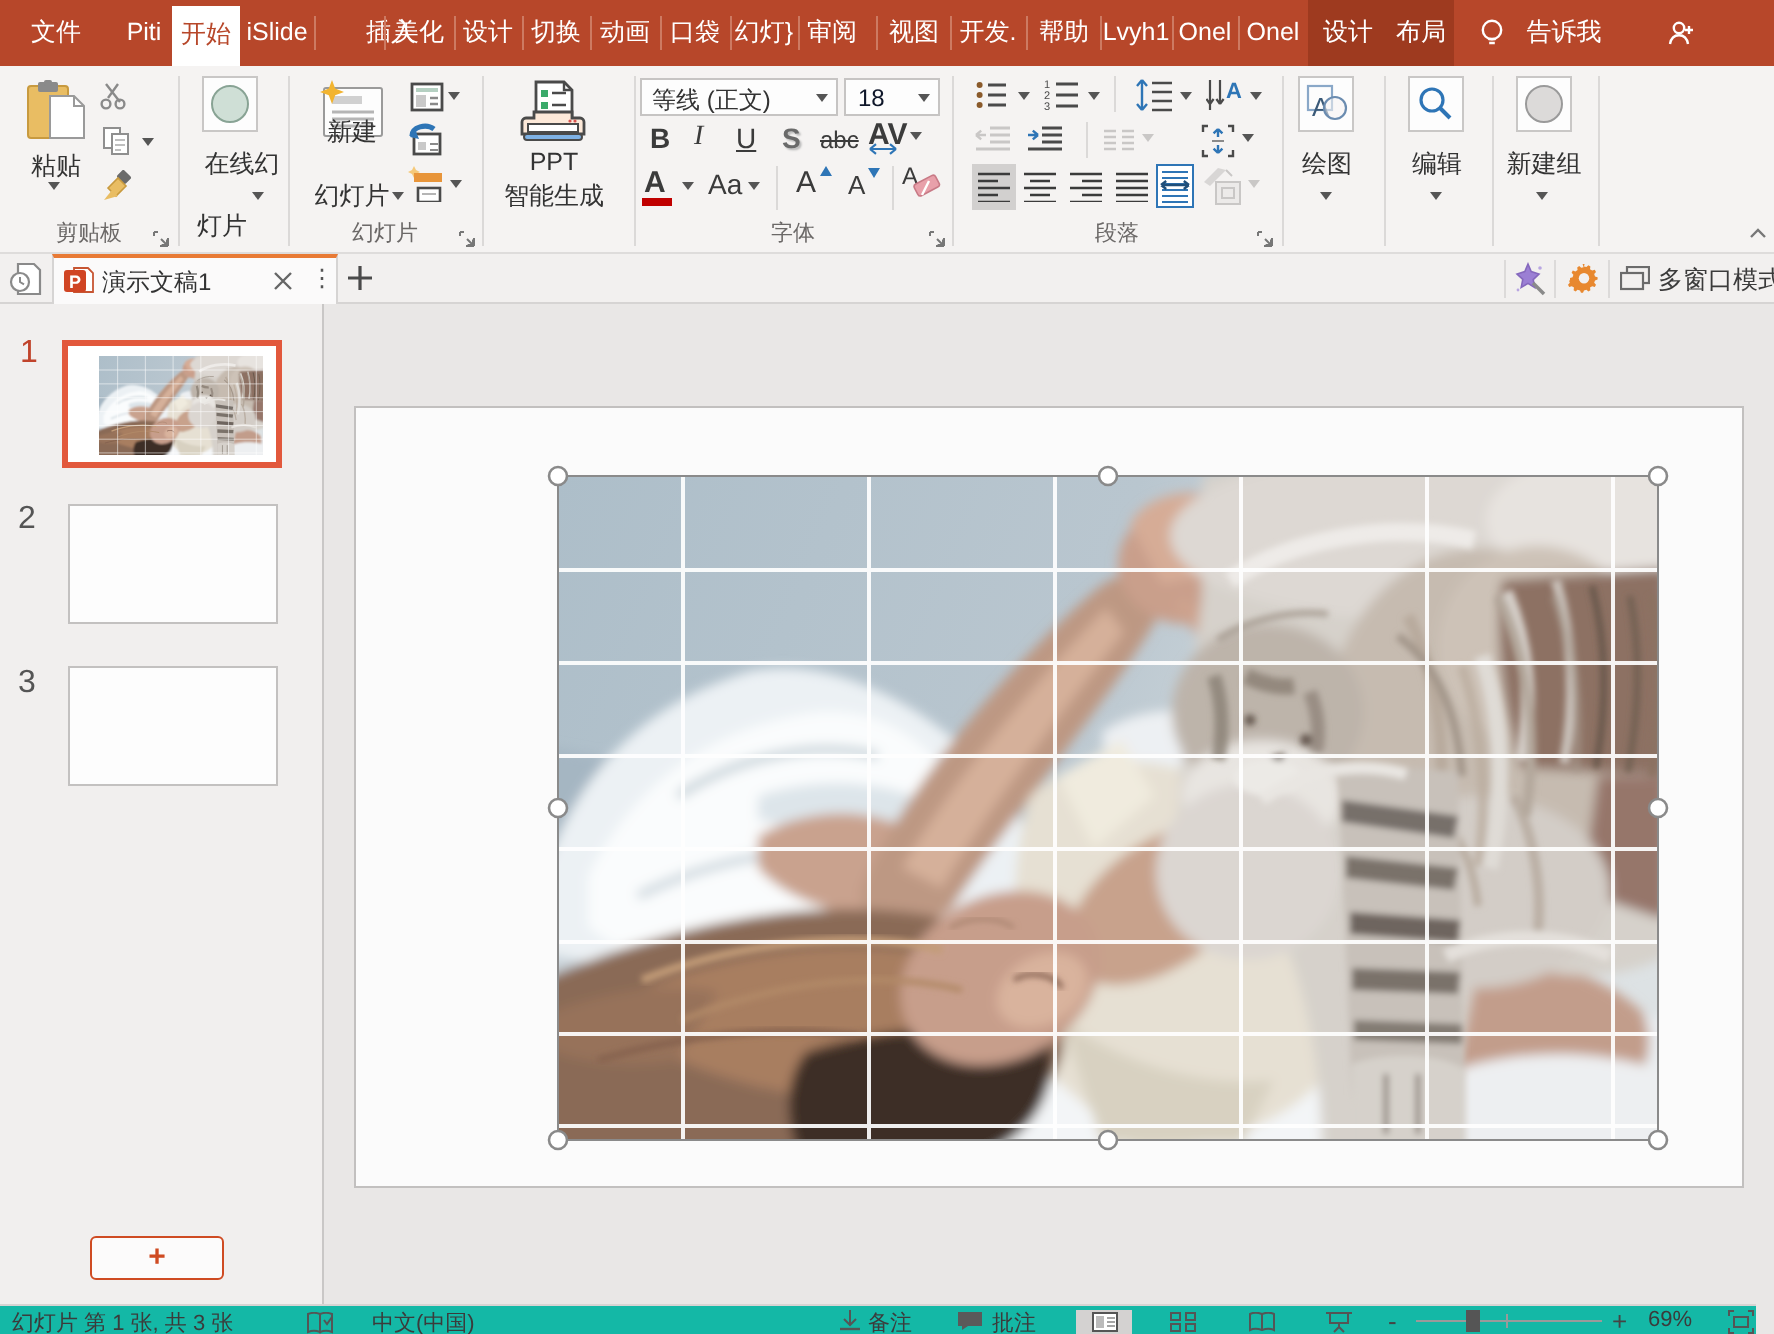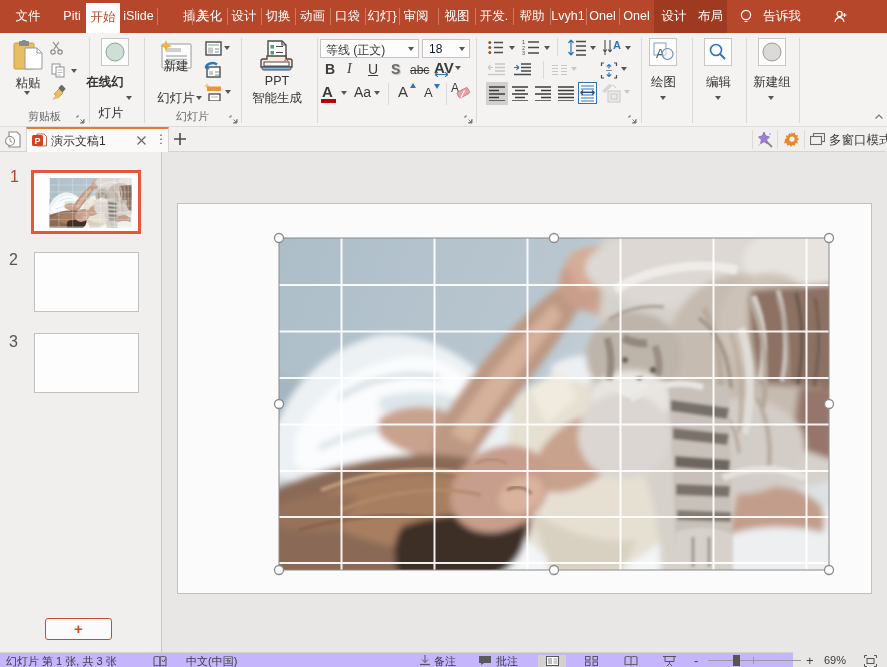--- a/index.html
+++ b/index.html
@@ -21,21 +21,21 @@
 .iconbox{position:absolute;width:28px;height:28px;background:#fdfdfd;border:1px solid #c9c7c6;box-sizing:border-box;}
 
 #tabbar{position:absolute;left:0;top:127px;width:887px;height:25px;background:#f2f0ef;border-bottom:1px solid #d6d4d3;box-sizing:border-box;}
 #doctab{position:absolute;left:26px;top:0;width:143px;height:25px;background:#fbfafa;border-top:2px solid #e87a35;border-left:1px solid #d6d4d3;border-right:1px solid #d6d4d3;box-sizing:border-box;}
 
 #main{position:absolute;left:0;top:152px;width:887px;height:500px;}
 #panel{position:absolute;left:0;top:0;width:162px;height:500px;background:#f1efee;border-right:1px solid #c9c7c6;box-sizing:border-box;}
 #canvas{position:absolute;left:163px;top:0;width:724px;height:500px;background:#e9e7e6;}
 #slide{position:absolute;left:14px;top:51px;width:695px;height:391px;background:#fbfbfb;border:1px solid #c2c0bf;box-sizing:border-box;}
 
-#statusbar{position:absolute;left:0;top:652px;width:793px;height:15px;background:#c4b5fd;border-top:1px solid #d6d4d3;box-sizing:border-box;font-size:11px;color:#3b3b3b;}
+#statusbar{position:absolute;left:0;top:652px;width:878px;height:15px;background:#14b8a6;border-top:1px solid #d6d4d3;box-sizing:border-box;font-size:11px;color:#3b3b3b;}
 .thumbnum{position:absolute;font-size:16px;color:#555;}
 </style>
 </head>
 <body>
 <div id="titlebar">
   <div class="mtab" style="left:10px;width:36px;">文件</div>
   <div class="mtab" style="left:58px;width:28px;">Piti</div>
   <div class="mtab active" style="left:86px;width:34px;">开始</div>
   <div class="mtab" style="left:121px;width:35px;">iSlide</div>
   <div class="msep" style="left:157px;"></div>
@@ -85,20 +85,22 @@
   <div class="gsep" style="left:144px;"></div>
   <div class="gsep" style="left:241px;"></div>
   <div class="gsep" style="left:317px;"></div>
   <div class="gsep" style="left:476px;"></div>
   <div class="gsep" style="left:641px;"></div>
   <div class="gsep" style="left:692px;"></div>
   <div class="gsep" style="left:746px;"></div>
   <div class="gsep" style="left:799px;"></div>
   <div class="glabel" style="left:0px;width:89px;">剪贴板</div>
   <div class="glabel" style="left:144px;width:97px;">幻灯片</div>
+  <div class="glabel" style="left:317px;width:159px;">字体</div>
+  <div class="glabel" style="left:476px;width:165px;">段落</div>
 
   <svg class="launcher" style="left:76px;top:82px;" viewBox="0 0 9 9">
       <path d="M1 1v2M1 1h2M8 8H4M8 8V4M4.5 4.5L7.5 7.5M7.5 4.8v2.7h-2.7" stroke="#777" stroke-width="1" fill="none"></path>
     </svg>
   <svg class="launcher" style="left:229px;top:82px;" viewBox="0 0 9 9">
       <path d="M1 1v2M1 1h2M8 8H4M8 8V4M4.5 4.5L7.5 7.5M7.5 4.8v2.7h-2.7" stroke="#777" stroke-width="1" fill="none"></path>
     </svg>
   <svg class="launcher" style="left:464px;top:82px;" viewBox="0 0 9 9">
       <path d="M1 1v2M1 1h2M8 8H4M8 8V4M4.5 4.5L7.5 7.5M7.5 4.8v2.7h-2.7" stroke="#777" stroke-width="1" fill="none"></path>
     </svg>
@@ -136,21 +138,21 @@
   <svg class="abs" style="left:50px;top:52px;" width="17" height="17" viewBox="0 0 17 17">
     <rect x="9" y="1" width="6" height="5" rx="1" transform="rotate(45 12 3.5)" fill="#6b6b6b"></rect>
     <path d="M4 9 L9 4 L13 8 L8 13 Z" fill="#e9bd63" stroke="#c89a3f" stroke-width=".8"></path>
     <path d="M2 15l4-5 3 3z" fill="#e9bd63"></path>
   </svg>
 
   <div class="iconbox" style="left:101px;top:5px;"></div>
   <svg class="abs" style="left:104px;top:8px;" width="22" height="22" viewBox="0 0 22 22">
       <circle cx="11" cy="11" r="9" fill="#cfdfd6" stroke="#88a394" stroke-width="1"></circle>
     </svg>
-  <div class="rtext" style="left:80px;top:41px;width:50px;font-weight:bold;">在线幻</div>
+  <div class="rtext" style="left:96px;top:41px;width:50px;">在线幻</div>
   <div class="rtext" style="left:88px;top:72px;width:46px;">灯片</div>
   <div class="dropdn" style="left:126px;top:63px;"></div>
 
   <svg class="abs" style="left:159px;top:7px;" width="34" height="30" viewBox="0 0 34 30">
     <rect x="3" y="4" width="29" height="24" rx="1" fill="#fdfdfd" stroke="#9a9a9a" stroke-width="1"></rect>
     <rect x="7" y="8" width="15" height="4" fill="#d0d0d0"></rect>
     <path d="M7 16h21M7 19.5h21M7 23h21" stroke="#b5b5b5" stroke-width="1.4"></path>
     <g fill="#f2b430">
         <path d="M7 0l1.6 4.2L13 6 8.6 7.6 7 12 5.4 7.6 1 6l4.4-1.8z"></path>
       </g>

